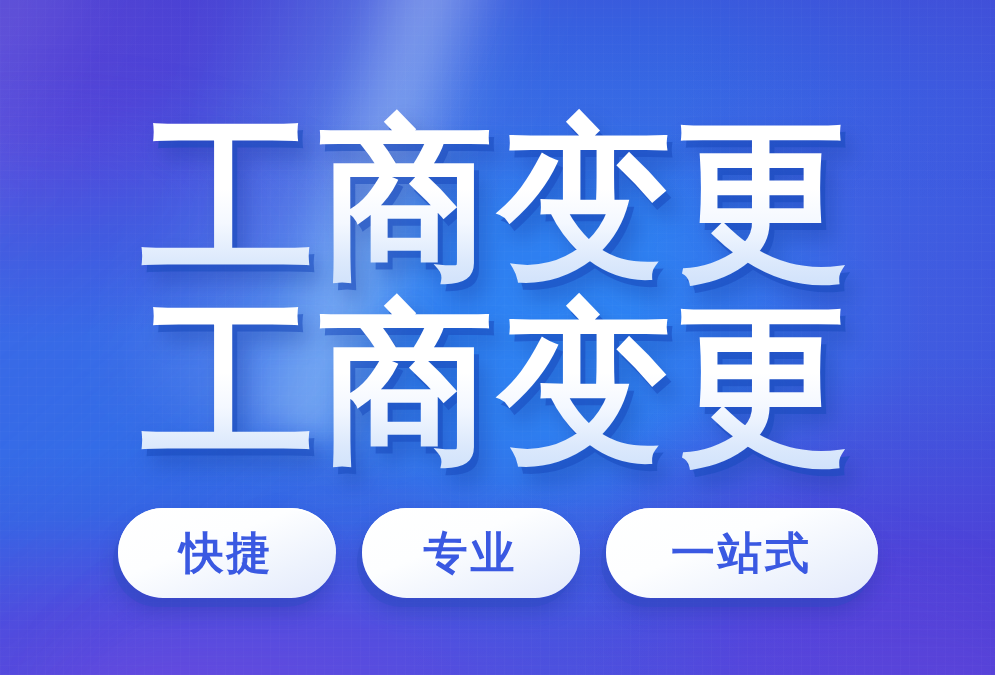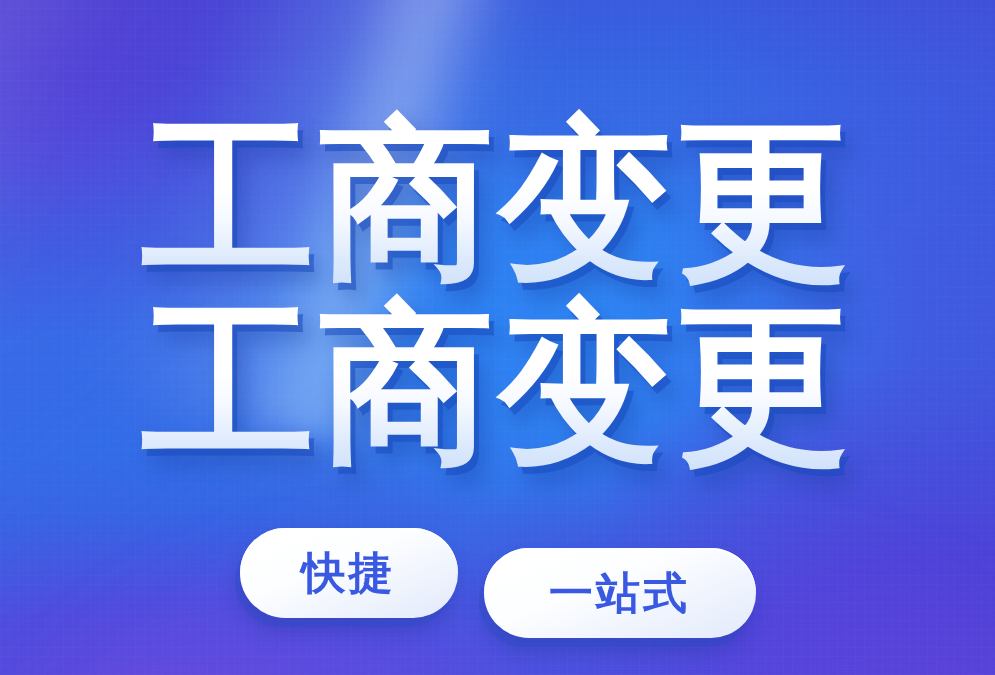--- a/index.html
+++ b/index.html
@@ -237,21 +237,21 @@
     font-family: "DejaVu Sans", "Liberation Sans", sans-serif;
     font-weight: 700;
     font-size: 44px;
     line-height: 1;
     letter-spacing: 3px;
     color: #3a59e2;
     white-space: nowrap;
     user-select: none;
   }
 
-  .pill-wide { min-width: 272px; margin-top: 40px; }
+  .pill-wide { min-width: 272px; }
 </style>
 </head>
 <body>
 
 <div class="banner">
 
   <div class="bg-layer bg-core"></div>
   <div class="bg-layer bg-violet"></div>
   <div class="bg-layer bg-right"></div>
   <div class="bg-layer bg-top"></div>
@@ -271,20 +271,23 @@
       <span class="headline-line headline-line-1">工商变更</span>
       <span class="headline-line headline-line-2">工商变更</span>
     </h1>
 
     <div class="pill-row">
 
       <div class="pill">
         <span class="pill-label">快捷</span>
       </div>
 
+      <div class="pill">
+        <span class="pill-label">专业</span>
+      </div>
 
       <div class="pill pill-wide">
         <span class="pill-label">一站式</span>
       </div>
 
     </div>
   </div>
 </div>
 
 </body></html>

